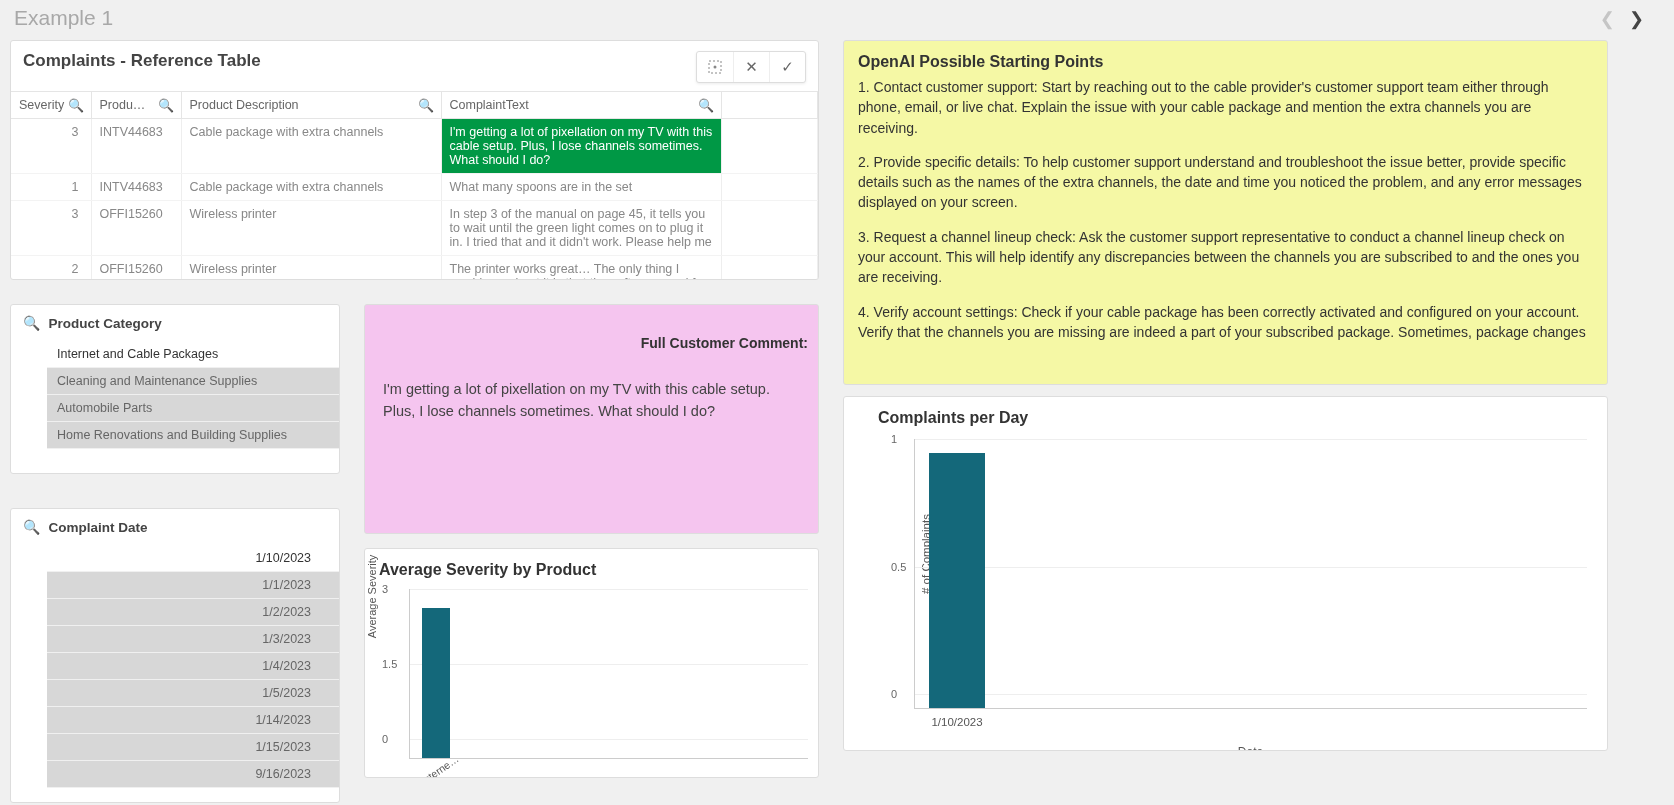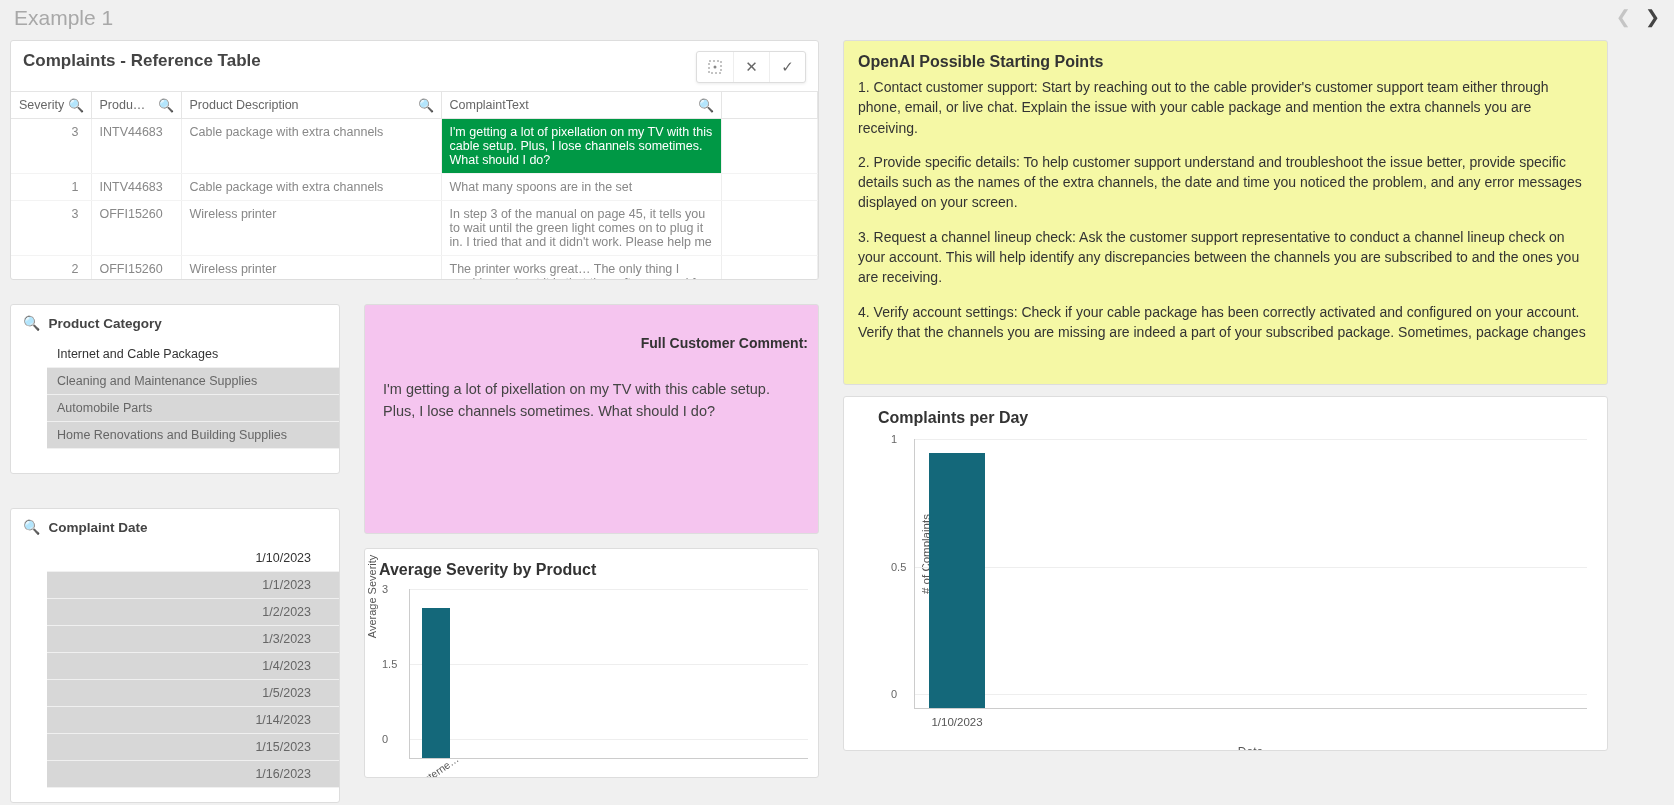--- a/index.html
+++ b/index.html
@@ -5,22 +5,22 @@
   * { box-sizing: border-box; margin: 0; padding: 0; }
   body {
     font-family: "Segoe UI", Arial, sans-serif;
     background: #f0f0f0;
     color: #555;
     font-size: 13px;
     overflow: hidden;
   }
   .app { width: 1674px; height: 805px; position: relative; }
   .titlebar {
-    display: flex; align-items: flex-start; justify-content: space-between;
-    padding: 6px 14px 10px 14px;
+    display: flex; align-items: flex-end; justify-content: space-between;
+    padding: 6px 30px 10px 14px;
     border-radius: 6px;
   }
   .titlebar h1 { font-size: 21px; font-weight: 400; color: #a8a8a8; }
   .nav-arrows { display: flex; gap: 14px; }
   .nav-arrows span { font-size: 18px; cursor: pointer; color: #444; }
   .nav-arrows span.disabled { color: #c5c5c5; }
 
   .grid {
     display: grid;
     grid-template-columns: 330px 455px 765px;
@@ -226,21 +226,21 @@
       </div>
       <div class="list-body" id="date-list">
           <div class="list-item date active">1/10/2023</div>
           <div class="list-item date dim">1/1/2023</div>
           <div class="list-item date dim">1/2/2023</div>
           <div class="list-item date dim">1/3/2023</div>
           <div class="list-item date dim">1/4/2023</div>
           <div class="list-item date dim">1/5/2023</div>
           <div class="list-item date dim">1/14/2023</div>
           <div class="list-item date dim">1/15/2023</div>
-          <div class="list-item date dim">1/16/2023</div>
+          <div class="list-item date dim">9/16/2023</div>
         </div>
     </div>
 
     <div class="panel sev-panel">
       <h3>Average Severity by Product</h3>
       <div class="chart-area" id="sev-chart">
         <div class="ylabel">Average Severity</div>
       <div class="grid-line" style="top: 150px;"></div>
           <div class="ytick" style="top: 150px;">0</div>
           <div class="grid-line" style="top: 75px;"></div>

